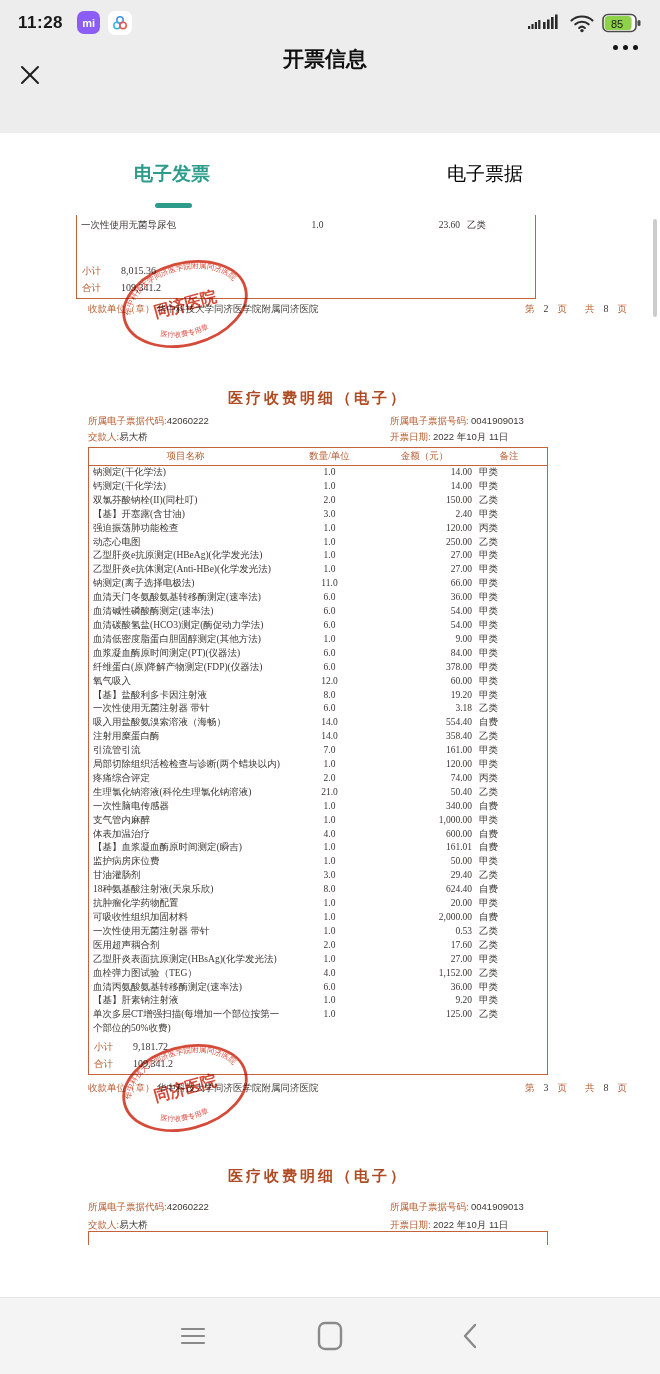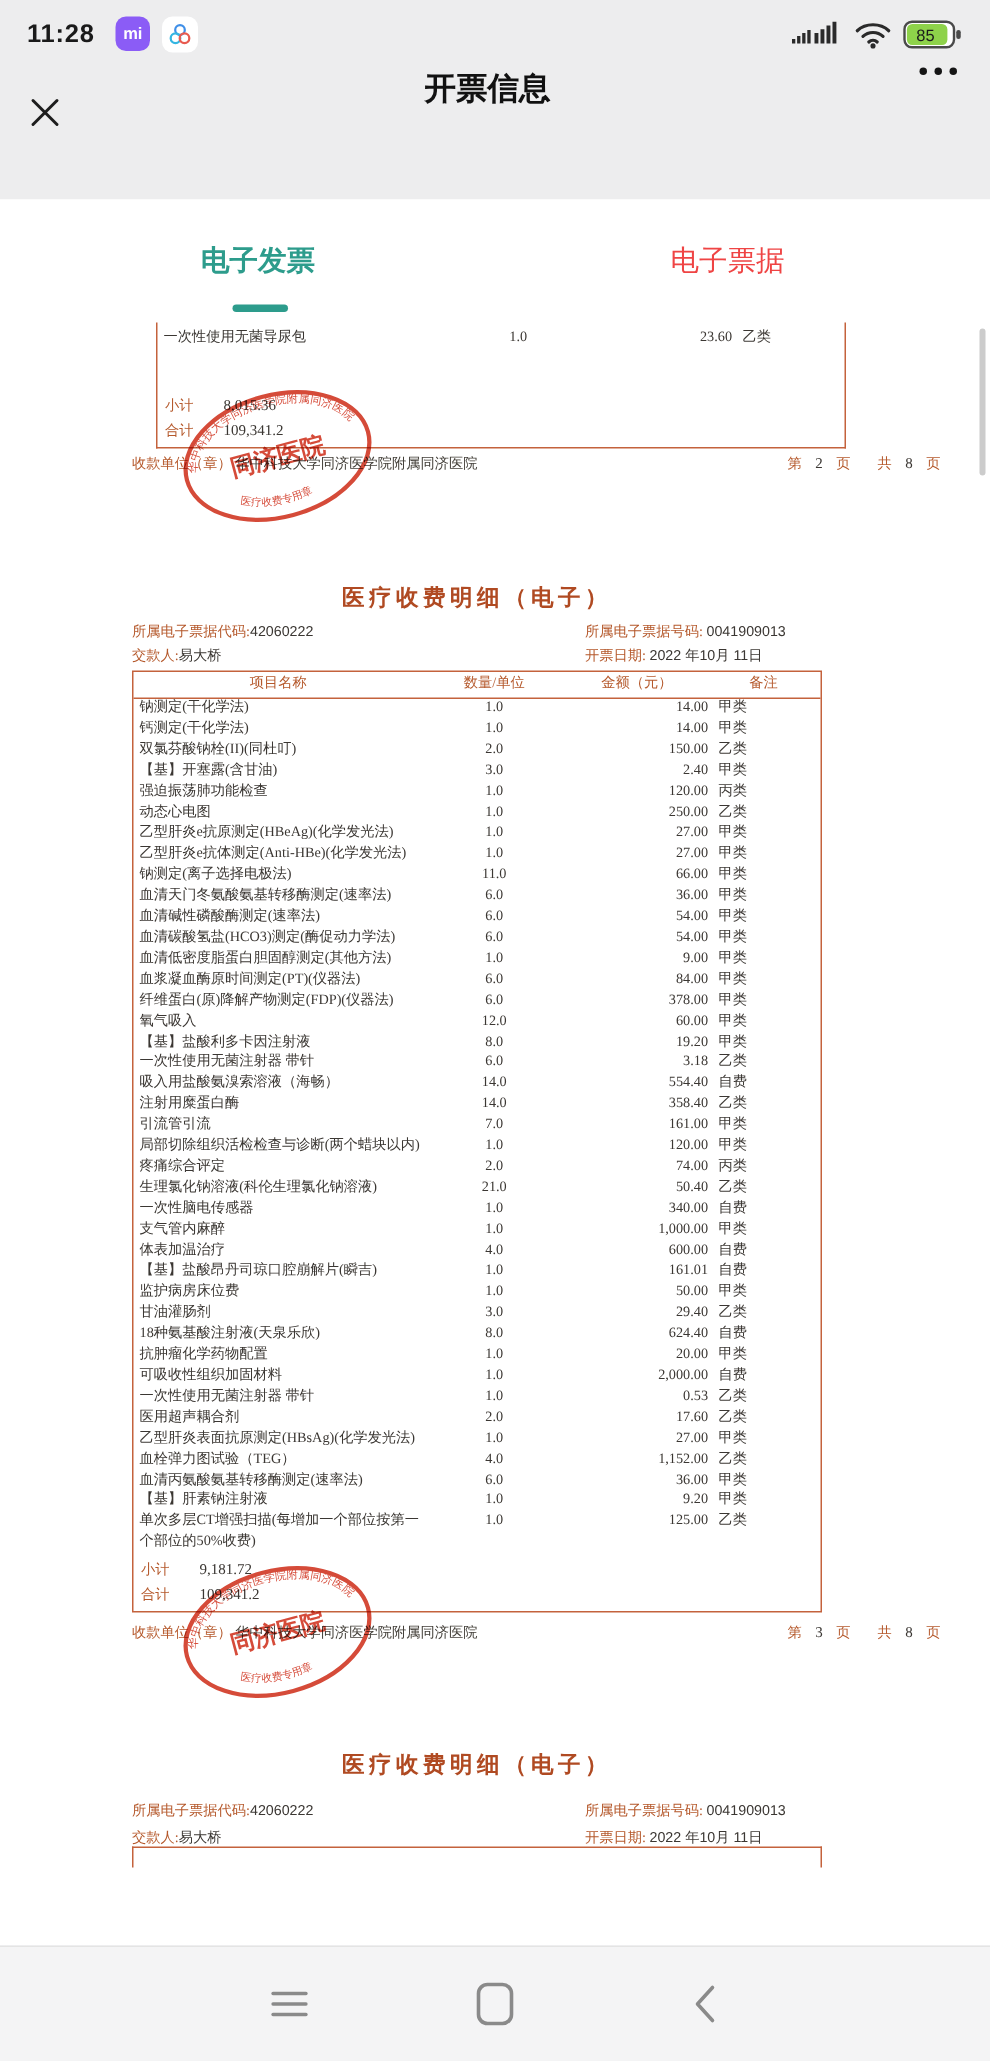--- a/index.html
+++ b/index.html
@@ -21,37 +21,37 @@
   .appheader { position:absolute; top:45px; left:0; right:0; height:88px; display:flex; }
   .hd-close { width:60px; height:60px; display:flex; align-items:center; justify-content:center; cursor:pointer; }
   .hd-title { flex:1; text-align:center; font-size:21px; font-weight:700; color:#111; }
   .hd-more { width:70px; display:flex; justify-content:center; gap:5px; cursor:pointer; }
   .hd-more i { width:5px; height:5px; border-radius:50%; background:#151515; }
 
   
   .tabbar { position:absolute; top:133px; left:0; width:660px; height:82px; background:#fff; }
   .tab { position:absolute; top:28px; width:160px; text-align:center; font-size:19px; cursor:pointer; }
   .tab-active { left:92px; color:#2d9c8c; font-weight:600; }
-  .tab-inactive { left:405px; color:#ef4444; }
+  .tab-inactive { left:405px; color:#000000; }
   .tab-underline { position:absolute; left:155px; top:70px; width:37px; height:5px; border-radius:2.5px; background:#2d9c8c; }
 
   
   .doc { position:absolute; top:215px; left:0; width:660px; height:1082px; background:#fff;
          font-family:"Liberation Serif","DejaVu Serif",serif; color:#3b3733; }
   .orange { color:#b5592c;margin-top:32px; }
   .blk { color:#3b3733; }
 
   .trow { display:grid; grid-template-columns:193px 95px 95px 74px; font-size:9.5px; line-height:13.9px; color:#3b3733; }
   .c-name { padding-left:4px; text-align:left; }
   .c-qty  { text-align:center; }
   .c-amt  { text-align:right; }
   .c-cat  { padding-left:7px; text-align:left; }
 
   
-  .tbl-top { position:absolute; left:104px; top:0; width:460px; height:84px;
+  .tbl-top { position:absolute; left:76px; top:0; width:460px; height:84px;
              border-left:1.5px solid #c4623c; border-right:1.5px solid #c4623c; border-bottom:1.5px solid #c4623c; padding-top:4px; }
   .sums { position:absolute; left:5px; bottom:2px; font-size:10px; line-height:15.5px; }
   .sums .lbl { color:#b5592c; margin-right:20px; font-size:9.5px; }
   .payee-line { position:absolute; left:88px; width:470px; font-size:9.5px; white-space:nowrap; }
   .payee-line .val { color:#44403a; }
   .pageinfo { position:absolute; left:437px; top:0; font-size:9.5px; }
   .pageinfo span { display:inline-block; }
   .pg-w { color:#b5592c; }
   .pg-n { color:#3b3733; font-size:10px; margin:0 9px; }
 
@@ -397,21 +397,21 @@
         </div>
 
         <div class="trow">
           <span class="c-name">体表加温治疗</span>
           <span class="c-qty">4.0</span>
           <span class="c-amt">600.00</span>
           <span class="c-cat">自费</span>
         </div>
 
         <div class="trow">
-          <span class="c-name">【基】盐酸昂丹司琼口腔崩解片(瞬吉)</span>
+          <span class="c-name">【基】血浆凝血酶原时间测定(瞬吉)</span>
           <span class="c-qty">1.0</span>
           <span class="c-amt">161.01</span>
           <span class="c-cat">自费</span>
         </div>
 
         <div class="trow">
           <span class="c-name">监护病房床位费</span>
           <span class="c-qty">1.0</span>
           <span class="c-amt">50.00</span>
           <span class="c-cat">甲类</span>

